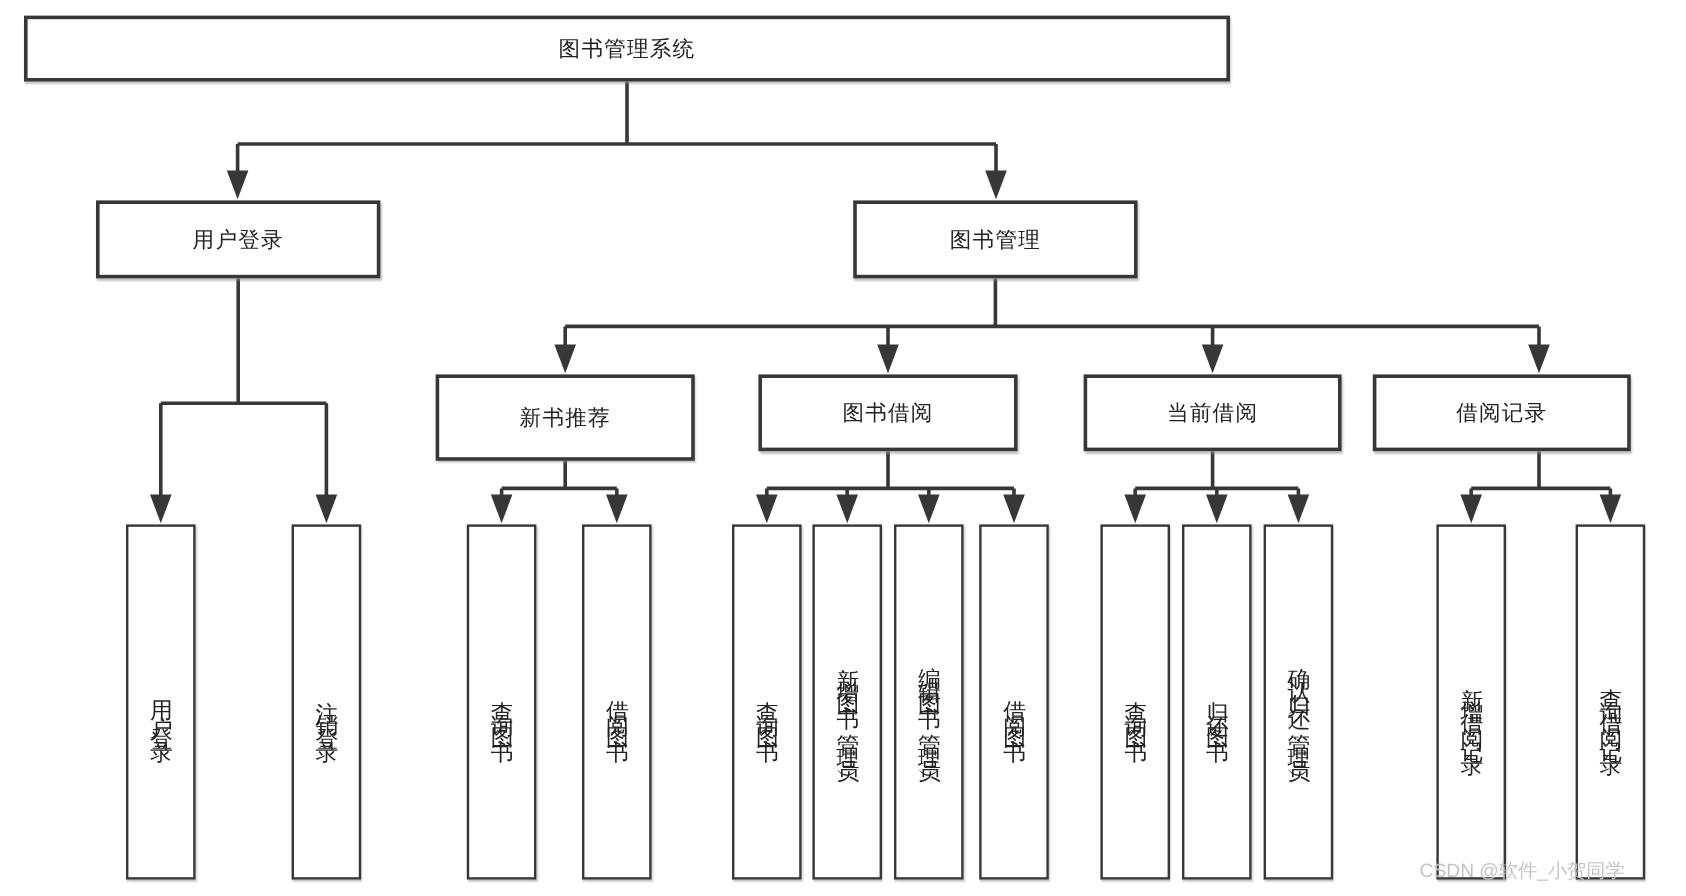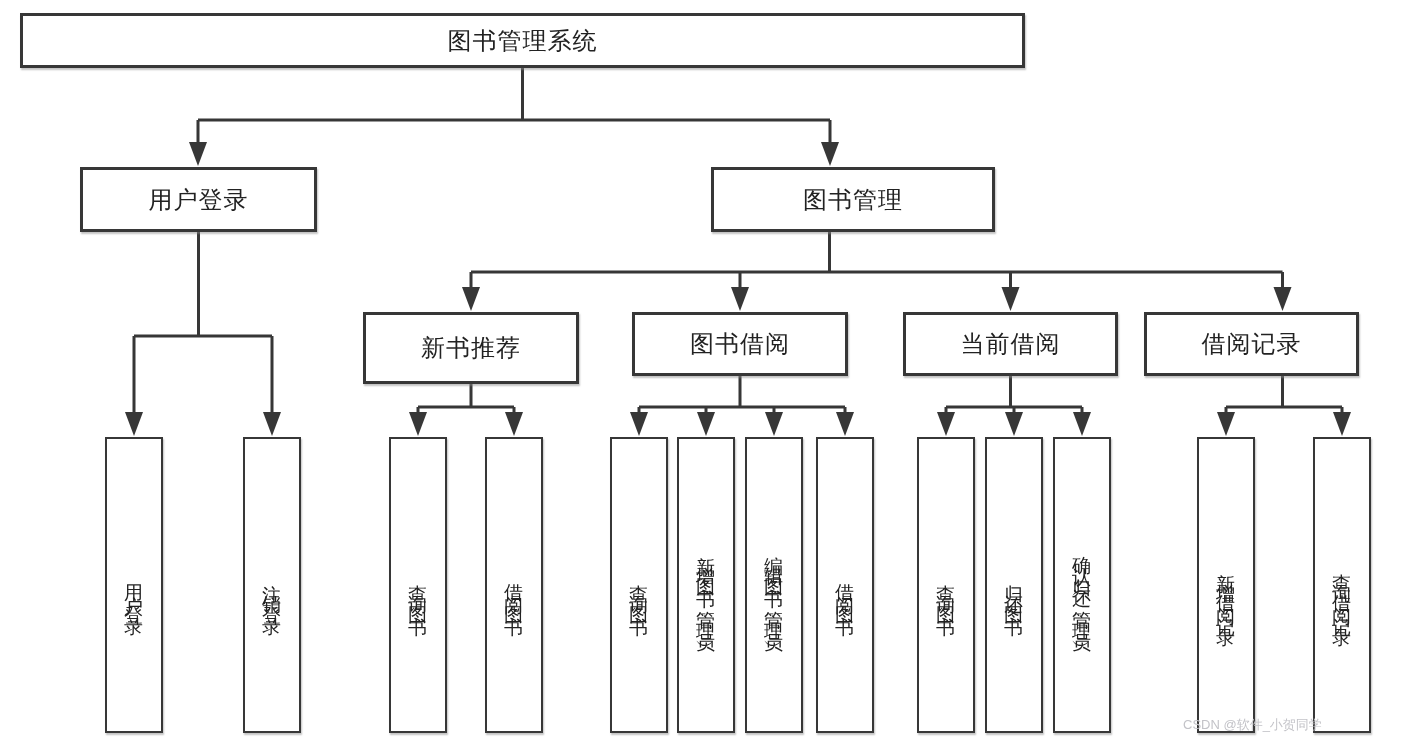--- a/index.html
+++ b/index.html
@@ -11,30 +11,30 @@
   svg.connectors path{stroke:var(--line,#373737);stroke-width:3;fill:none;}
   svg.connectors polygon{fill:var(--line,#373737);}
   .box{
     position:absolute;background:#fff;border:3px solid var(--line,#373737);
     box-sizing:border-box;display:flex;align-items:center;justify-content:center;
     box-shadow:1px 2px 1.5px rgba(140,140,140,.5);
     z-index:1;
   }
   .box.v{top:437px;width:58px;height:296px;border-width:2.5px;}
   .ht{
-    font-size:24px;color:var(--text,#222);letter-spacing:1px;white-space:nowrap;
+    font-size:18px;color:var(--text,#222);letter-spacing:1px;white-space:nowrap;
   }
   .vt{
     writing-mode:vertical-rl;text-orientation:mixed;
     font-size:19px;letter-spacing:11px;margin-top:11px;
     color:var(--text,#222);line-height:1;
   }
   .watermark{
     position:absolute;left:1183px;top:716px;z-index:5;
-    font-size:13px;color:var(--wm,#c3c3c8);white-space:nowrap;
+    font-size:16px;color:var(--wm,#c3c3c8);white-space:nowrap;
   }
 </style>
 </head>
 <body>
 
 <div class="canvas">
 
   <svg class="connectors" width="1405" height="747" viewBox="0 0 1405 747">
     <path d="
       M522.5 68 V120 M198 120 H830 M198 120 V150 M830 120 V150
@@ -67,21 +67,21 @@
       </g>
   </svg>
 
   <div class="box h" style="left:20px;top:13px;width:1005px;height:55px">
     <span class="ht">图书管理系统</span>
   </div>
 
   <div class="box h" style="left:80px;top:167px;width:237px;height:65px">
     <span class="ht">用户登录</span>
   </div>
-  <div class="box h" style="left:711px;top:167px;width:284px;height:65px">
+  <div class="box h" style="left:711px;top:167px;width:237px;height:65px">
     <span class="ht">图书管理</span>
   </div>
 
   <div class="box h" style="left:363px;top:312px;width:216px;height:72px">
     <span class="ht">新书推荐</span>
   </div>
   <div class="box h" style="left:632px;top:312px;width:216px;height:64px">
     <span class="ht">图书借阅</span>
   </div>
   <div class="box h" style="left:903px;top:312px;width:215px;height:64px">

